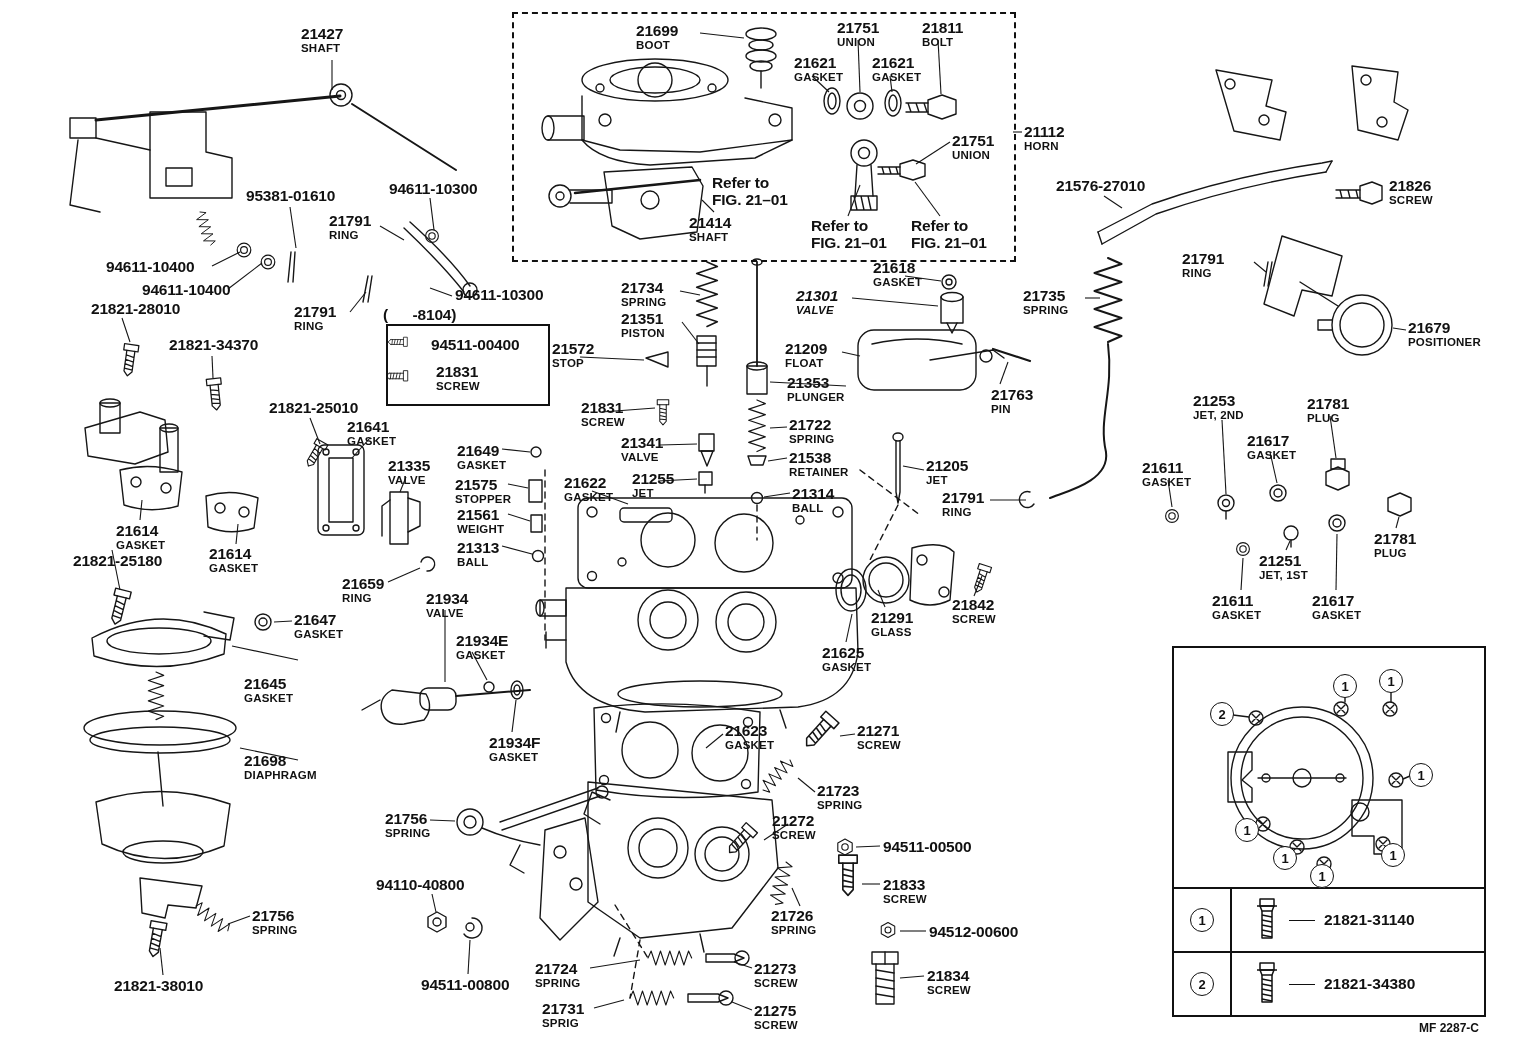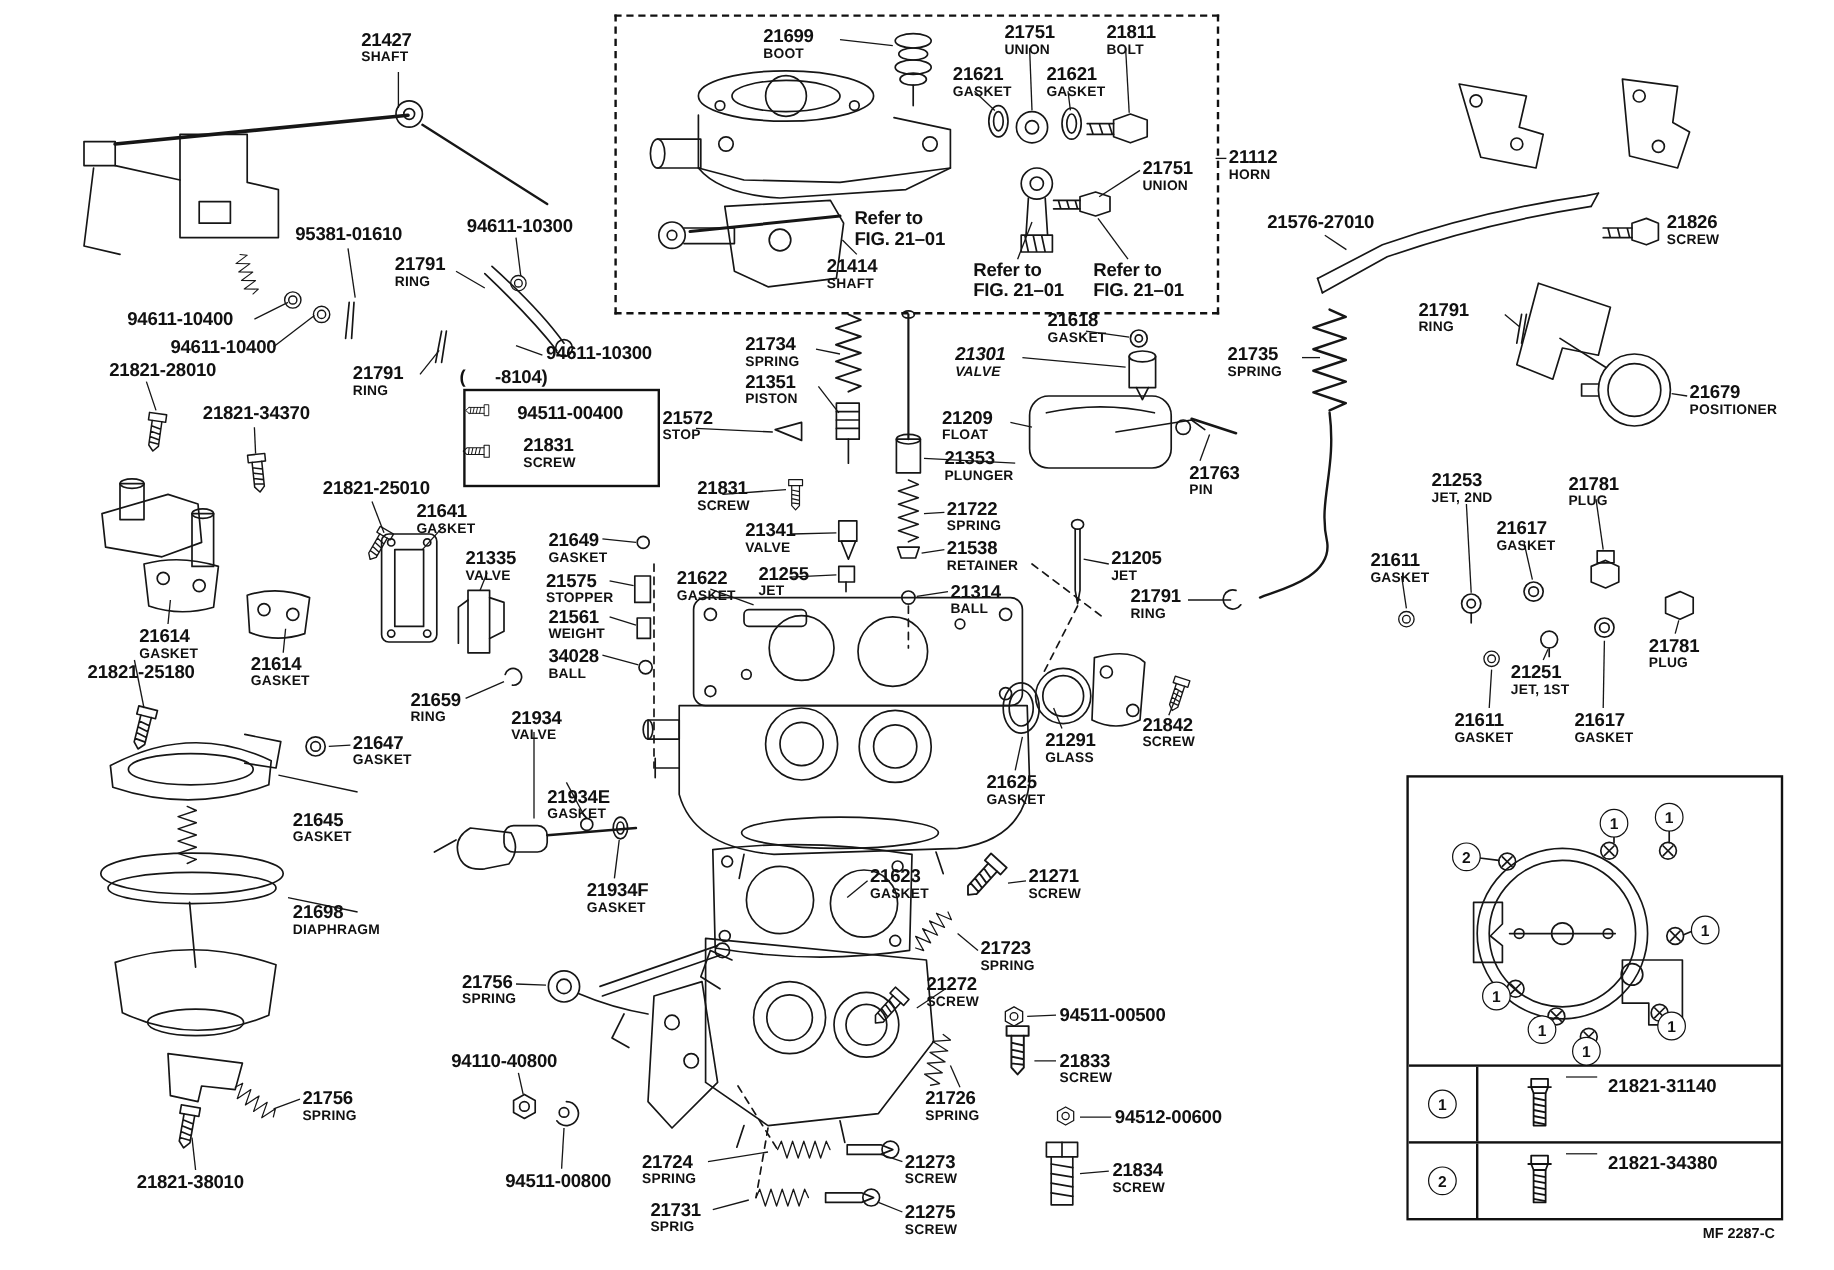--- a/index.html
+++ b/index.html
@@ -13,21 +13,21 @@
   .note-box{position:absolute;left:386px;top:324px;width:160px;height:78px;border:2px solid #111;z-index:2;}
   .marker{position:absolute;width:22px;height:22px;border:1.7px solid #111;border-radius:50%;
           display:flex;align-items:center;justify-content:center;font-size:13px;font-weight:700;
           background:#fff;transform:translate(-50%,-50%);z-index:6;}
   .marker.inline{position:static;transform:none;flex:none;}
   .legend{position:absolute;left:1172px;top:646px;width:314px;height:371px;border:2.2px solid #111;z-index:4;box-sizing:border-box;}
   .legend-rows{position:absolute;left:0;right:0;bottom:0;}
   .legend-row{display:flex;align-items:center;border-top:2.2px solid #111;height:62px;background:#fff;}
   .legend-marker-col{width:58px;height:100%;display:flex;align-items:center;justify-content:center;
                      border-right:2.2px solid #111;box-sizing:border-box;flex:none;}
-  .legend-row-body{display:flex;gap:9px;padding-left:38px;}
+  .legend-row-body{display:flex;align-items:center;gap:9px;padding-left:22px;}
   .legend-dash{width:26px;border-top:1.6px solid #111;}
   .legend-part{font-size:15.5px;font-weight:700;white-space:nowrap;}
   .fig-code{position:absolute;left:1419px;top:1021px;font-size:12px;font-weight:700;z-index:6;}
 </style>
 </head>
 <body>
 
 <div class="stage">
 
   <svg class="art" width="1528" height="1058" viewBox="0 0 1528 1058">
@@ -442,21 +442,21 @@
       <div class="part-label" style="left: 383px; top: 306px;"><div class="pl-num">(      -8104)</div></div>
       <div class="part-label" style="left: 431px; top: 336px;"><div class="pl-num">94511-00400</div></div>
       <div class="part-label" style="left: 436px; top: 363px;"><div class="pl-num">21831</div><div class="pl-name">SCREW</div></div>
       <div class="part-label" style="left: 169px; top: 336px;"><div class="pl-num">21821-34370</div></div>
       <div class="part-label" style="left: 269px; top: 399px;"><div class="pl-num">21821-25010</div></div>
       <div class="part-label" style="left: 347px; top: 418px;"><div class="pl-num">21641</div><div class="pl-name">GASKET</div></div>
       <div class="part-label" style="left: 388px; top: 457px;"><div class="pl-num">21335</div><div class="pl-name">VALVE</div></div>
       <div class="part-label" style="left: 457px; top: 442px;"><div class="pl-num">21649</div><div class="pl-name">GASKET</div></div>
       <div class="part-label" style="left: 455px; top: 476px;"><div class="pl-num">21575</div><div class="pl-name">STOPPER</div></div>
       <div class="part-label" style="left: 457px; top: 506px;"><div class="pl-num">21561</div><div class="pl-name">WEIGHT</div></div>
-      <div class="part-label" style="left: 457px; top: 539px;"><div class="pl-num">34028</div><div class="pl-name">BALL</div></div>
+      <div class="part-label" style="left: 457px; top: 539px;"><div class="pl-num">21313</div><div class="pl-name">BALL</div></div>
       <div class="part-label" style="left: 116px; top: 522px;"><div class="pl-num">21614</div><div class="pl-name">GASKET</div></div>
       <div class="part-label" style="left: 73px; top: 552px;"><div class="pl-num">21821-25180</div></div>
       <div class="part-label" style="left: 209px; top: 545px;"><div class="pl-num">21614</div><div class="pl-name">GASKET</div></div>
       <div class="part-label" style="left: 342px; top: 575px;"><div class="pl-num">21659</div><div class="pl-name">RING</div></div>
       <div class="part-label" style="left: 294px; top: 611px;"><div class="pl-num">21647</div><div class="pl-name">GASKET</div></div>
       <div class="part-label" style="left: 244px; top: 651px; margin-top: 24px;"><div class="pl-num">21645</div><div class="pl-name">GASKET</div></div>
       <div class="part-label" style="left: 244px; top: 752px;"><div class="pl-num">21698</div><div class="pl-name">DIAPHRAGM</div></div>
       <div class="part-label" style="left: 252px; top: 907px;"><div class="pl-num">21756</div><div class="pl-name">SPRING</div></div>
       <div class="part-label" style="left: 114px; top: 977px;"><div class="pl-num">21821-38010</div></div>
       <div class="part-label" style="left: 636px; top: 22px;"><div class="pl-num">21699</div><div class="pl-name">BOOT</div></div>
@@ -484,21 +484,21 @@
       <div class="part-label" style="left: 789px; top: 449px;"><div class="pl-num">21538</div><div class="pl-name">RETAINER</div></div>
       <div class="part-label" style="left: 564px; top: 474px;"><div class="pl-num">21622</div><div class="pl-name">GASKET</div></div>
       <div class="part-label" style="left: 632px; top: 470px;"><div class="pl-num">21255</div><div class="pl-name">JET</div></div>
       <div class="part-label" style="left: 792px; top: 485px;"><div class="pl-num">21314</div><div class="pl-name">BALL</div></div>
       <div class="part-label" style="left: 926px; top: 457px;"><div class="pl-num">21205</div><div class="pl-name">JET</div></div>
       <div class="part-label" style="left: 942px; top: 489px;"><div class="pl-num">21791</div><div class="pl-name">RING</div></div>
       <div class="part-label" style="left: 871px; top: 609px;"><div class="pl-num">21291</div><div class="pl-name">GLASS</div></div>
       <div class="part-label" style="left: 952px; top: 596px;"><div class="pl-num">21842</div><div class="pl-name">SCREW</div></div>
       <div class="part-label" style="left: 822px; top: 644px;"><div class="pl-num">21625</div><div class="pl-name">GASKET</div></div>
       <div class="part-label" style="left: 426px; top: 590px;"><div class="pl-num">21934</div><div class="pl-name">VALVE</div></div>
-      <div class="part-label" style="left: 456px; top: 632px; margin-top: 24px;"><div class="pl-num">21934E</div><div class="pl-name">GASKET</div></div>
+      <div class="part-label" style="left: 456px; top: 632px;"><div class="pl-num">21934E</div><div class="pl-name">GASKET</div></div>
       <div class="part-label" style="left: 489px; top: 734px;"><div class="pl-num">21934F</div><div class="pl-name">GASKET</div></div>
       <div class="part-label" style="left: 725px; top: 722px;"><div class="pl-num">21623</div><div class="pl-name">GASKET</div></div>
       <div class="part-label" style="left: 857px; top: 722px;"><div class="pl-num">21271</div><div class="pl-name">SCREW</div></div>
       <div class="part-label" style="left: 817px; top: 782px;"><div class="pl-num">21723</div><div class="pl-name">SPRING</div></div>
       <div class="part-label" style="left: 772px; top: 812px;"><div class="pl-num">21272</div><div class="pl-name">SCREW</div></div>
       <div class="part-label" style="left: 883px; top: 838px;"><div class="pl-num">94511-00500</div></div>
       <div class="part-label" style="left: 883px; top: 876px;"><div class="pl-num">21833</div><div class="pl-name">SCREW</div></div>
       <div class="part-label" style="left: 771px; top: 907px;"><div class="pl-num">21726</div><div class="pl-name">SPRING</div></div>
       <div class="part-label" style="left: 385px; top: 810px;"><div class="pl-num">21756</div><div class="pl-name">SPRING</div></div>
       <div class="part-label" style="left: 376px; top: 876px;"><div class="pl-num">94110-40800</div></div>

